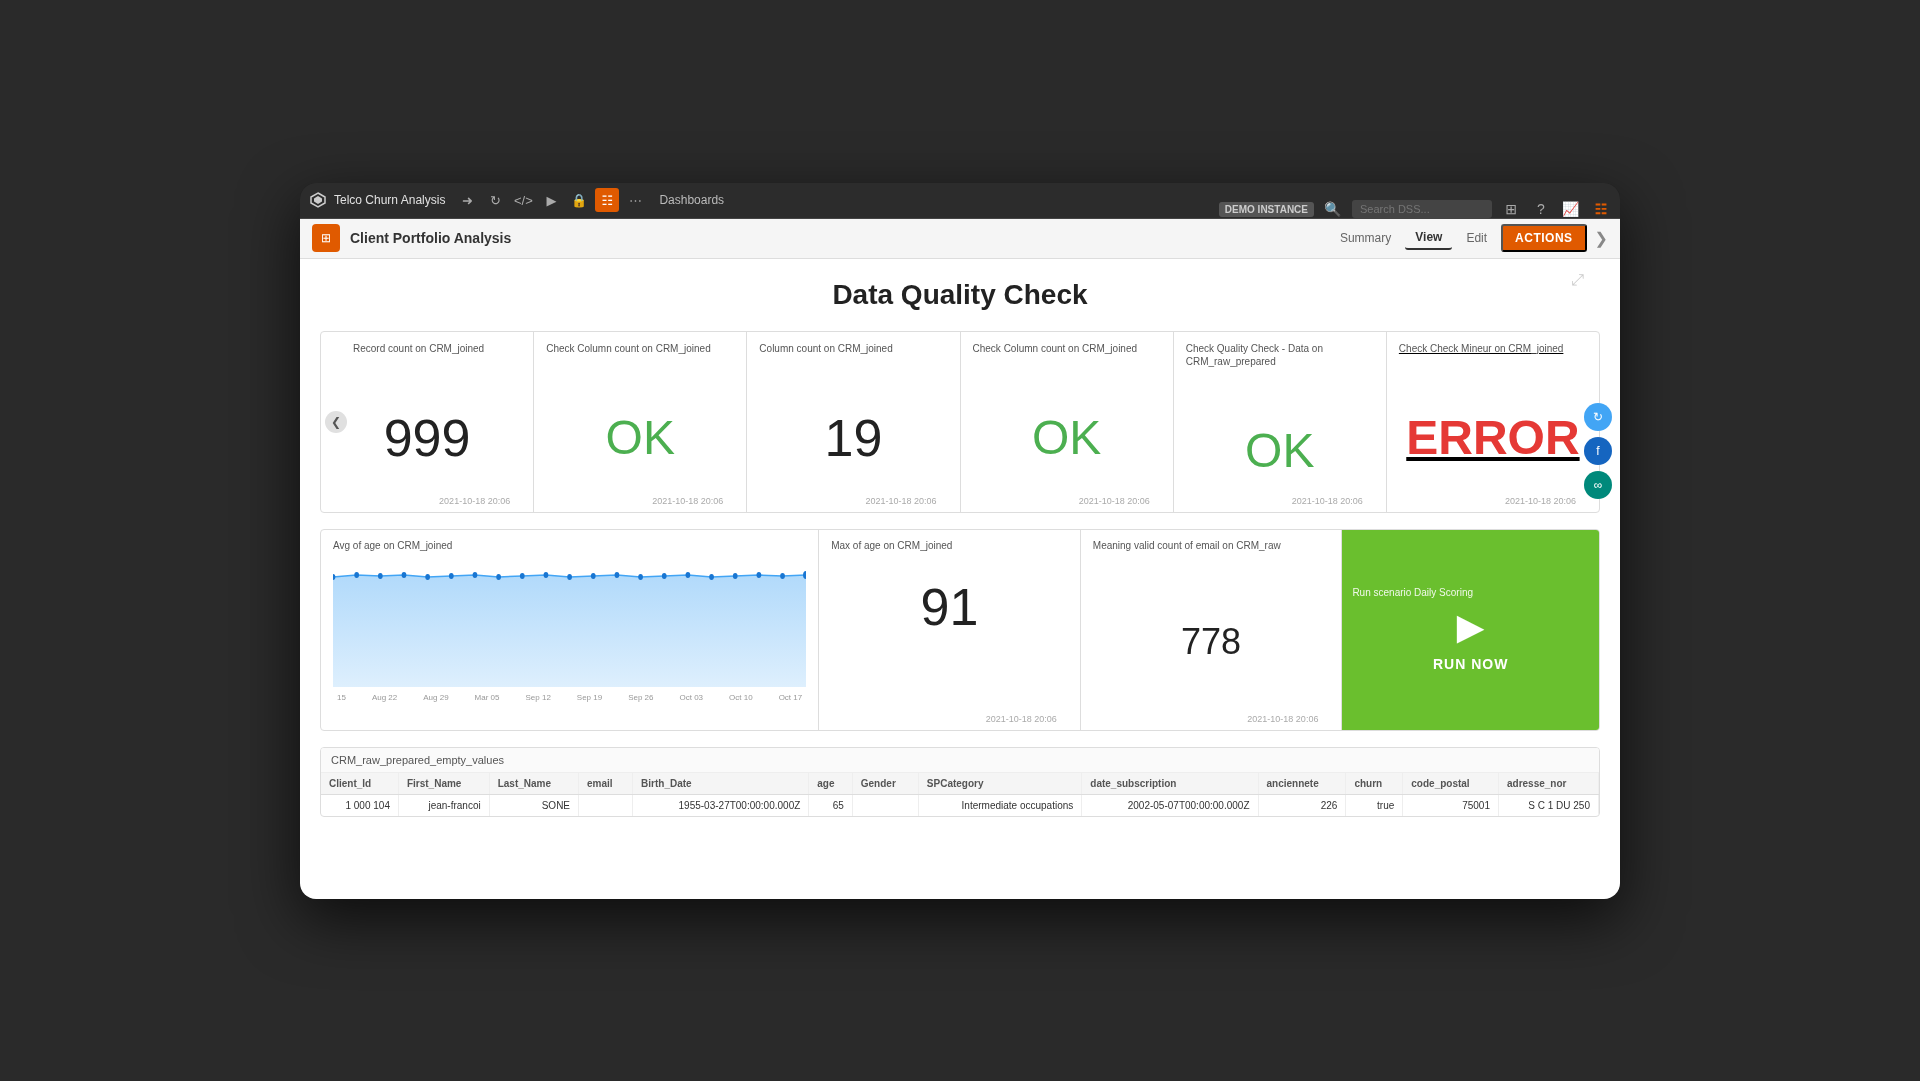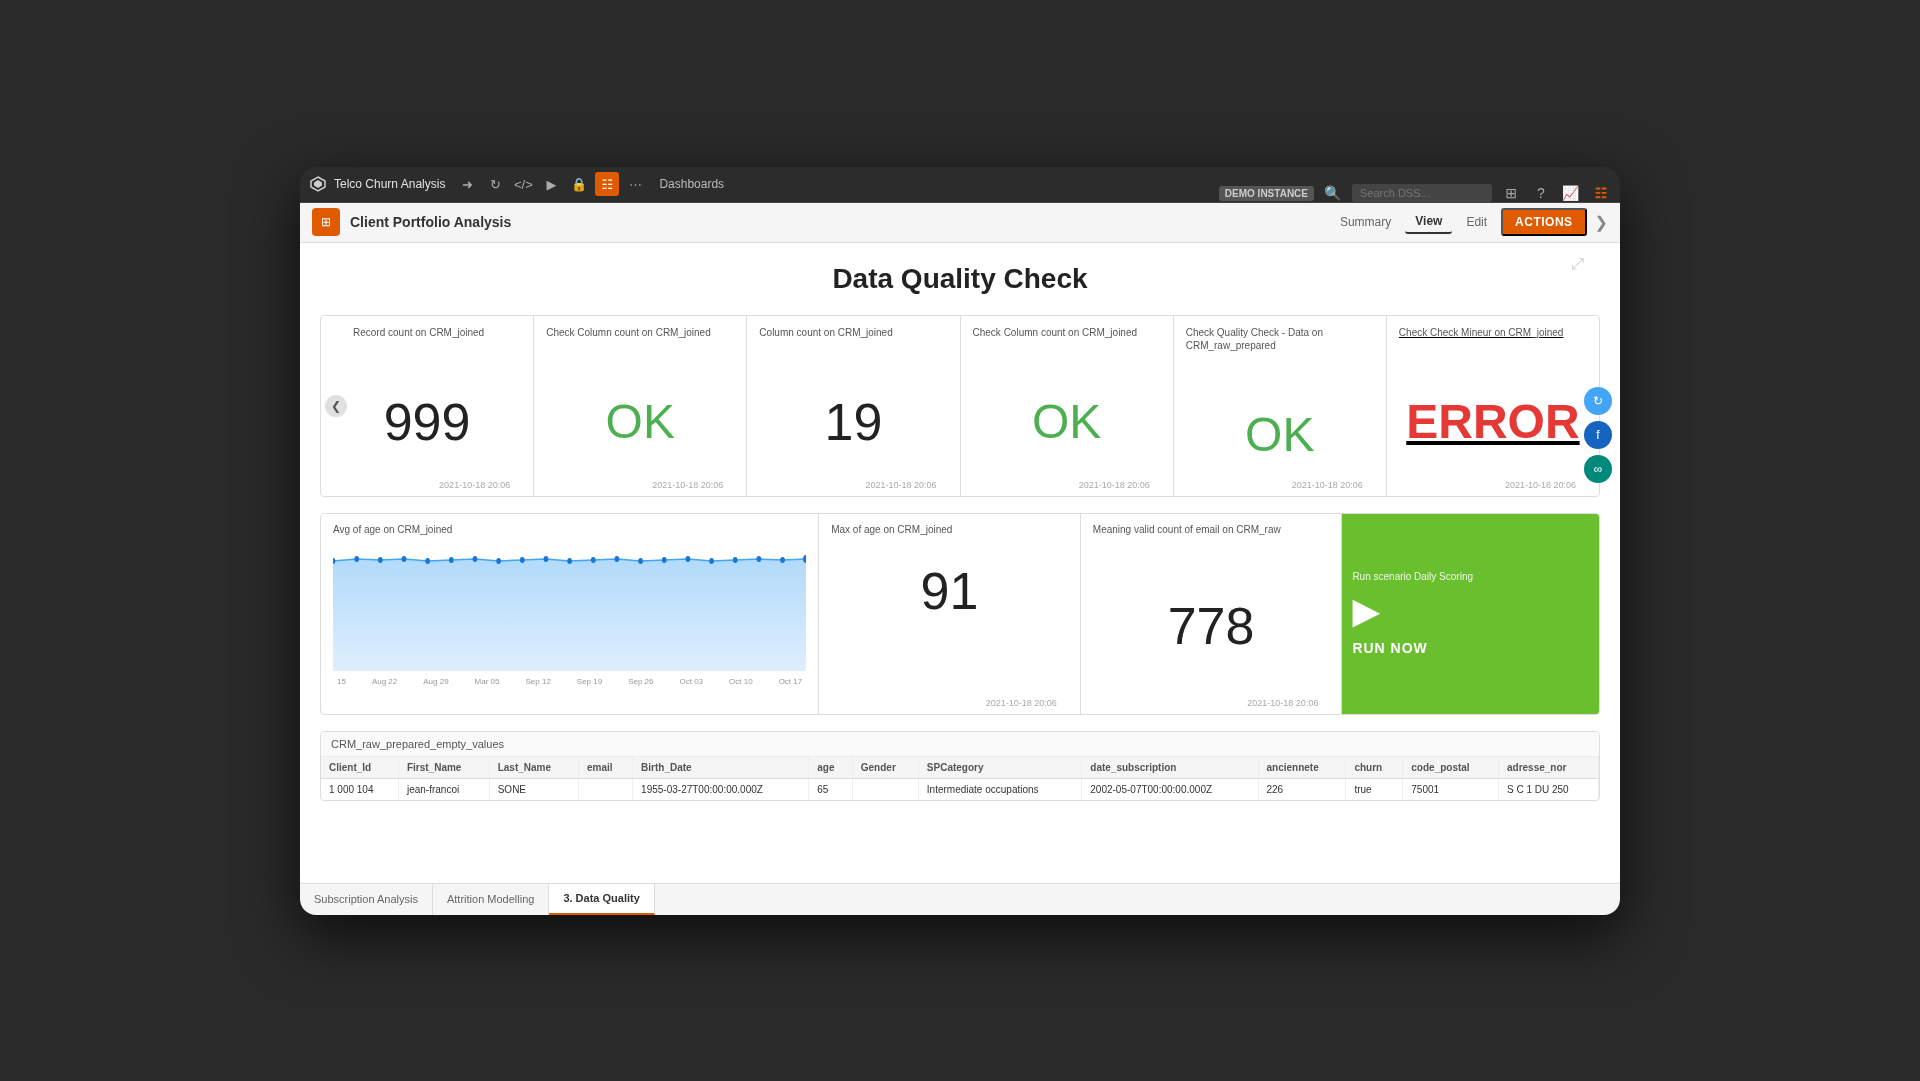--- a/index.html
+++ b/index.html
@@ -297,20 +297,21 @@
       margin-top: 2px;
       padding: 0 4px;
     }
 
     
     .run-now-card {
       flex: 1;
       background: #6abf2e;
       display: flex;
       flex-direction: column;
+      align-items: center;
       justify-content: center;
       padding: 10px;
       min-height: 200px;
       cursor: pointer;
     }
     .run-label {
       font-size: 10px;
       color: rgba(255,255,255,0.9);
       margin-bottom: 8px;
       align-self: flex-start;
@@ -352,20 +353,21 @@
       padding: 5px 8px;
       text-align: left;
       border-bottom: 1px solid #ddd;
       border-right: 1px solid #eee;
     }
     .data-table td {
       padding: 5px 8px;
       border-bottom: 1px solid #eee;
       border-right: 1px solid #eee;
       color: #333;
+      text-align: right;
     }
     .data-table tr:last-child td { border-bottom: none; }
 
     
     .bottom-tabs {
       background: #f5f5f5;
       height: 32px;
       display: flex;
       align-items: center;
       border-top: 1px solid #ddd;
@@ -567,21 +569,21 @@
           <div class="chart-label">Max of age on CRM_joined</div>
           <div style="display:flex;align-items:flex-start;justify-content:center;height:calc(100% - 30px);">
             <div class="metric-value number" style="font-size:52px;">91</div>
           </div>
           <div class="metric-timestamp">2021-10-18 20:06</div>
         </div>
 
         <div class="chart-card-sm">
           <div class="chart-label">Meaning valid count of email on CRM_raw</div>
           <div style="display:flex;align-items:center;justify-content:center;height:calc(100% - 30px);">
-            <div class="metric-value number" style="font-size:52px;">778</div>
+            <div class="metric-value number" style="font-size:36px;">778</div>
           </div>
           <div class="metric-timestamp">2021-10-18 20:06</div>
         </div>
 
         <div class="run-now-card">
           <div class="run-label">Run scenario Daily Scoring</div>
           <div class="play-icon">▶</div>
           <div class="run-now-text">RUN NOW</div>
         </div>
       </div>
@@ -620,25 +622,20 @@
               <td>226</td>
               <td>true</td>
               <td>75001</td>
               <td>S C 1 DU 250</td>
             </tr>
           </tbody>
         </table>
       </div>
     </div>
 
-    <div class="bottom-tabs">
-      <div class="bottom-tab">Subscription Analysis</div>
-      <div class="bottom-tab">Attrition Modelling</div>
-      <div class="bottom-tab active">3. Data Quality</div>
-    </div>
 
     <div style="position:absolute;right:8px;top:220px;display:flex;flex-direction:column;gap:6px;">
       <div class="side-btn" style="background:#42a5f5;">↻</div>
       <div class="side-btn" style="background:#1565c0;">f</div>
       <div class="side-btn" style="background:#00897b;">∞</div>
     </div>
   </div>
 </div>
 
 </body></html>

